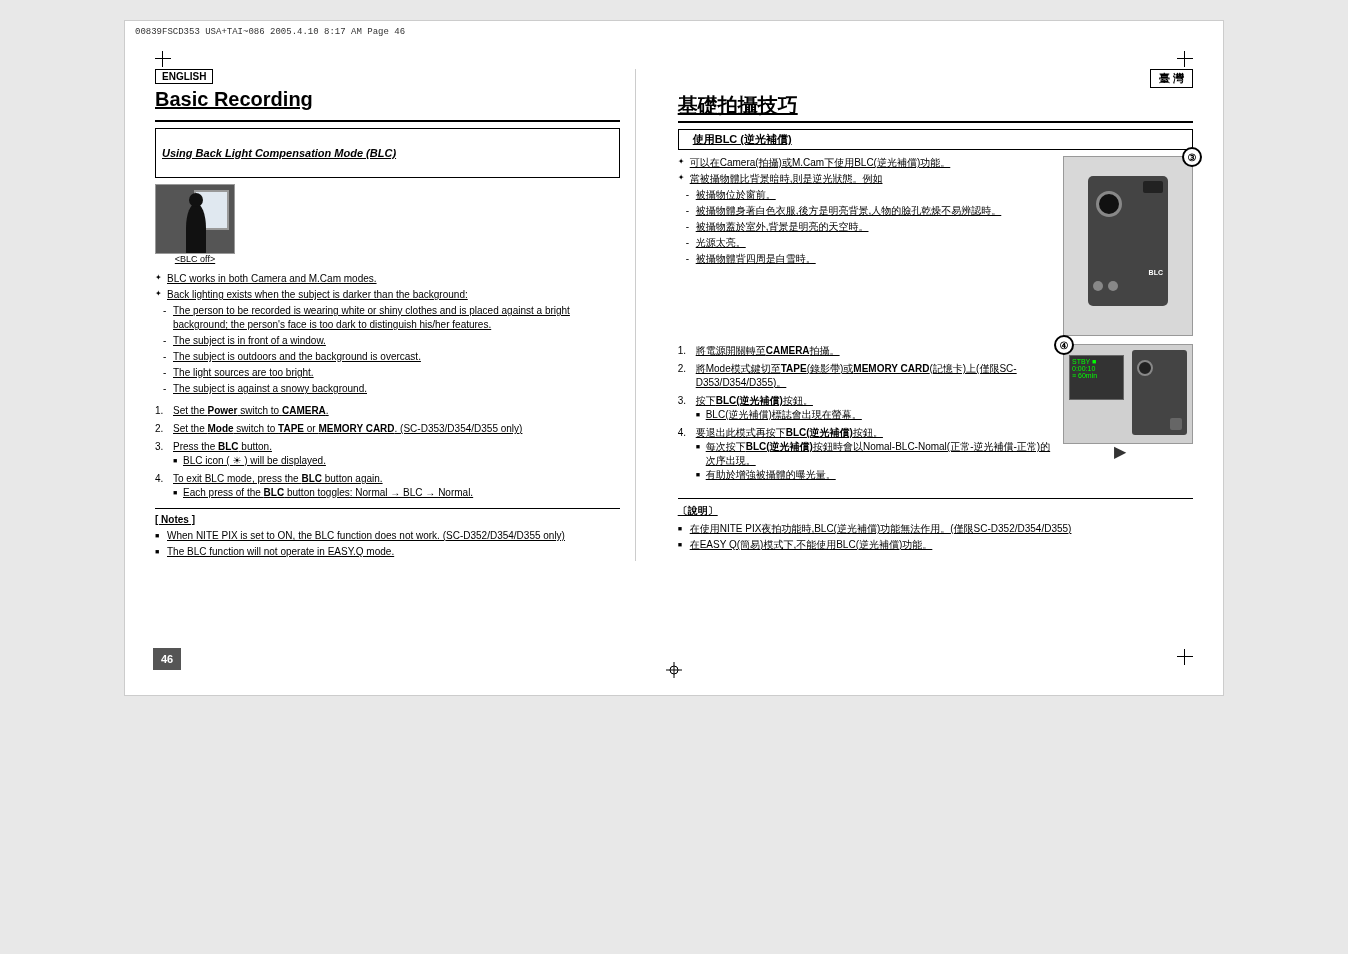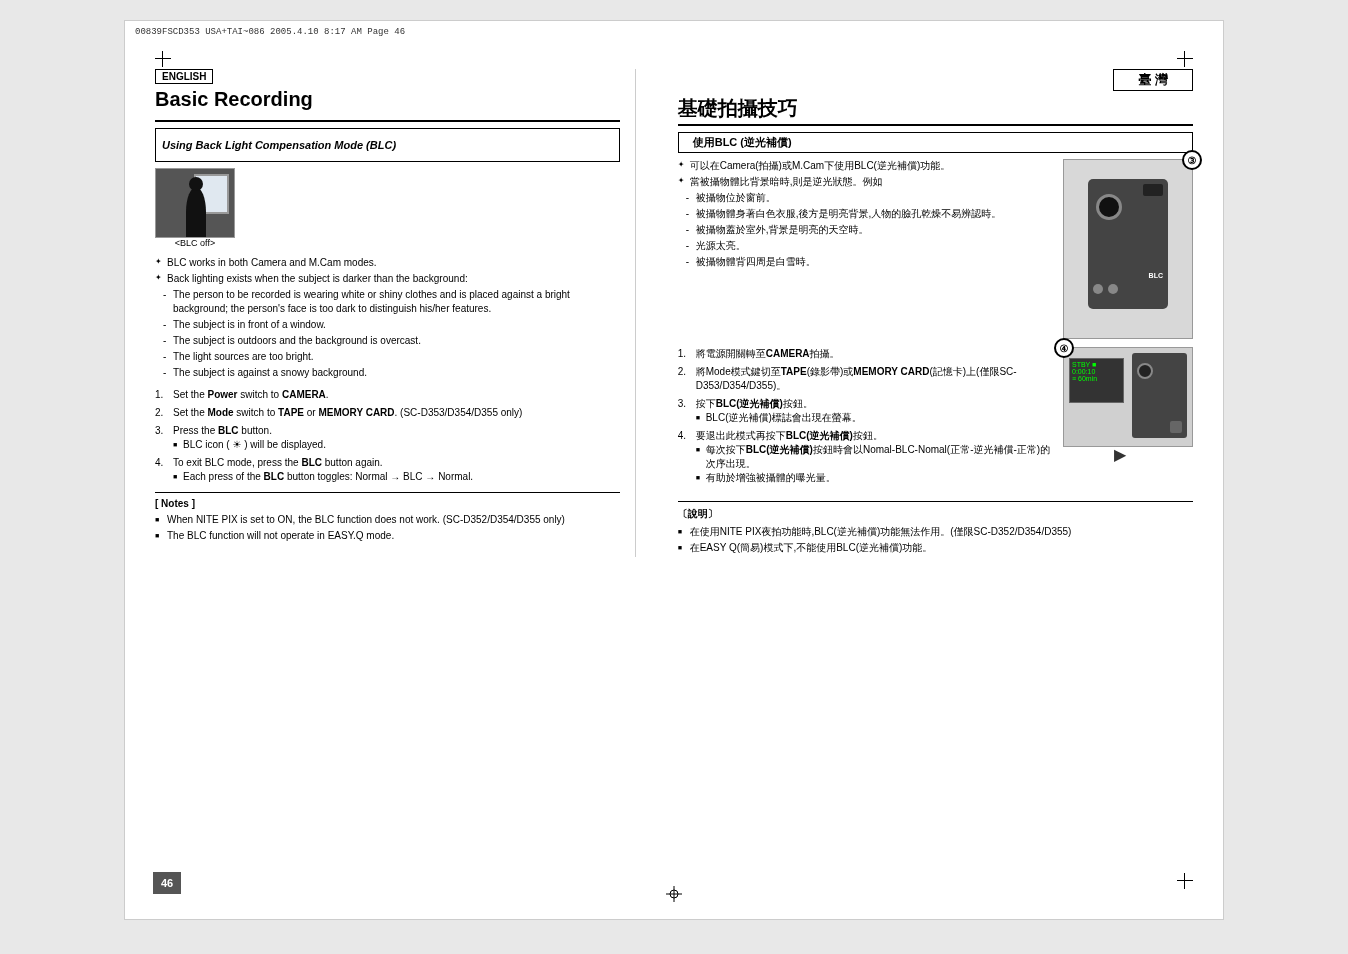--- a/index.html
+++ b/index.html
@@ -6,26 +6,27 @@
     body {
       width: 1348px;
       height: 954px;
       background: #e8e8e8;
       font-family: Arial, sans-serif;
       font-size: 11px;
       overflow: hidden;
     }
     .page-container {
       width: 1100px;
-      height: 900px;
+      height: 676px;
       background: #ffffff;
       margin: 20px auto;
       border: 1px solid #ccc;
       position: relative;
       padding: 20px 30px;
+      text-decoration: underline;
     }
     
     .corner-text {
       position: absolute;
       top: 6px;
       left: 10px;
       font-size: 9px;
       color: #333;
       font-family: 'Courier New', monospace;
     }
@@ -69,22 +70,22 @@
       border: 1px solid #000;
       padding: 1px 6px;
       font-size: 10px;
       font-weight: bold;
       margin-bottom: 4px;
     }
     
     .taiwan-badge {
       display: inline-block;
       border: 1px solid #000;
-      padding: 1px 24px;
-      font-size: 13px;
+      padding: 1px 8px;
+      font-size: 11px;
       font-weight: bold;
       float: right;
       margin-bottom: 4px;
     }
 
     
     .page-title {
       font-size: 20px;
       font-weight: bold;
       margin-bottom: 6px;
@@ -98,21 +99,21 @@
       border-bottom: 2px solid #000;
       padding-bottom: 2px;
     }
 
     
     .section-header {
       font-style: italic;
       font-weight: bold;
       font-size: 11px;
       border: 1px solid #000;
-      padding: 10px 6px;
+      padding: 18px 6px;
       margin-bottom: 6px;
       background: #fff;
     }
 
     
     .bullet-list {
       list-style: none;
       padding: 0;
       margin: 0 0 8px 0;
     }

